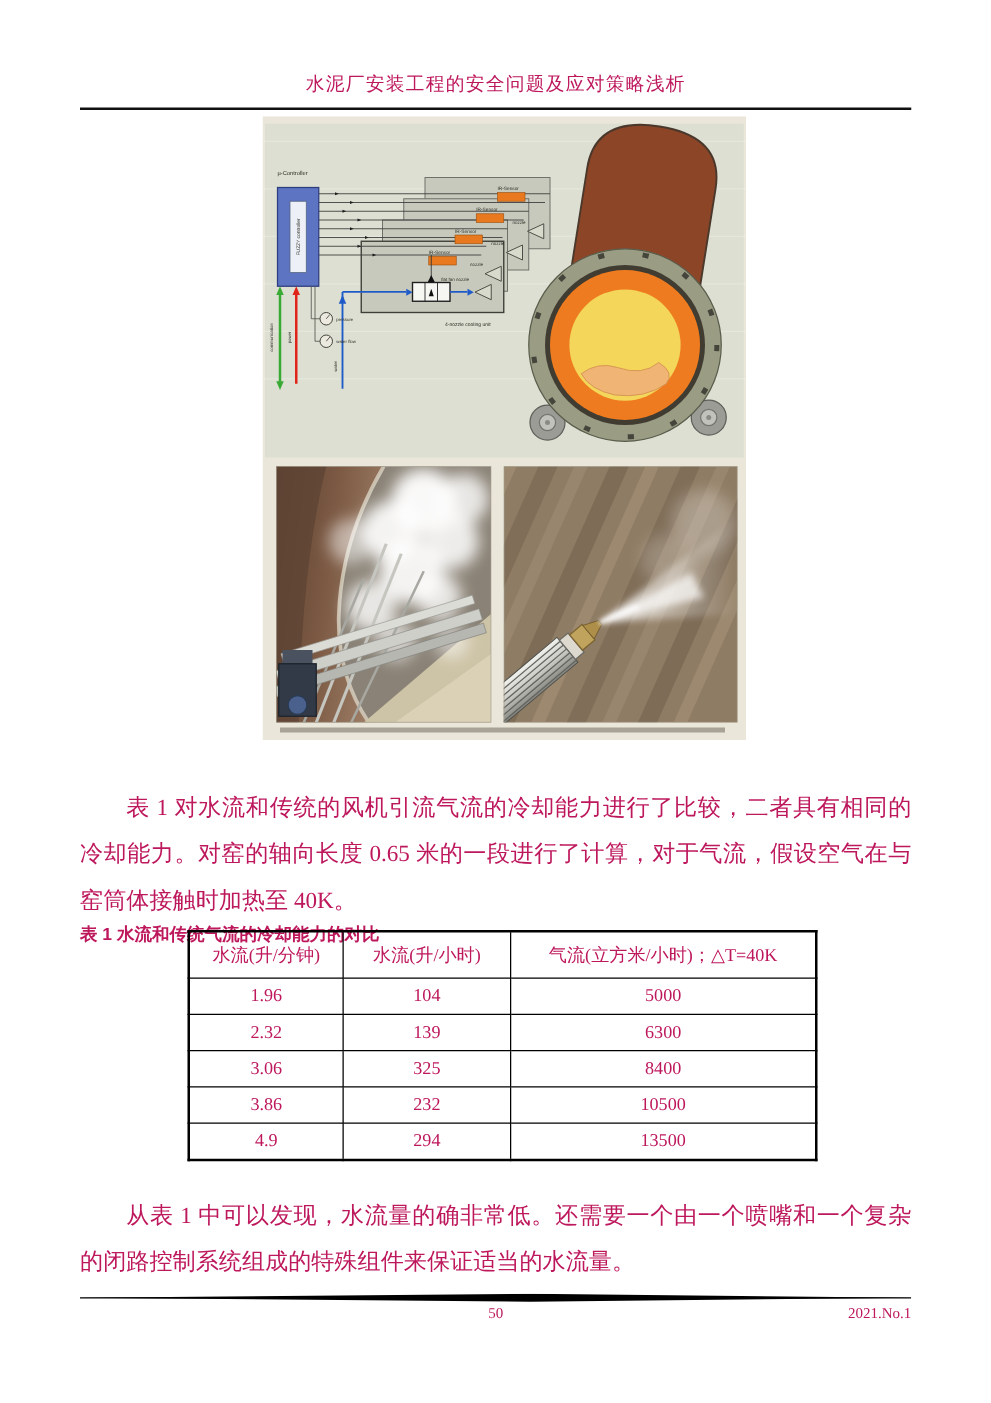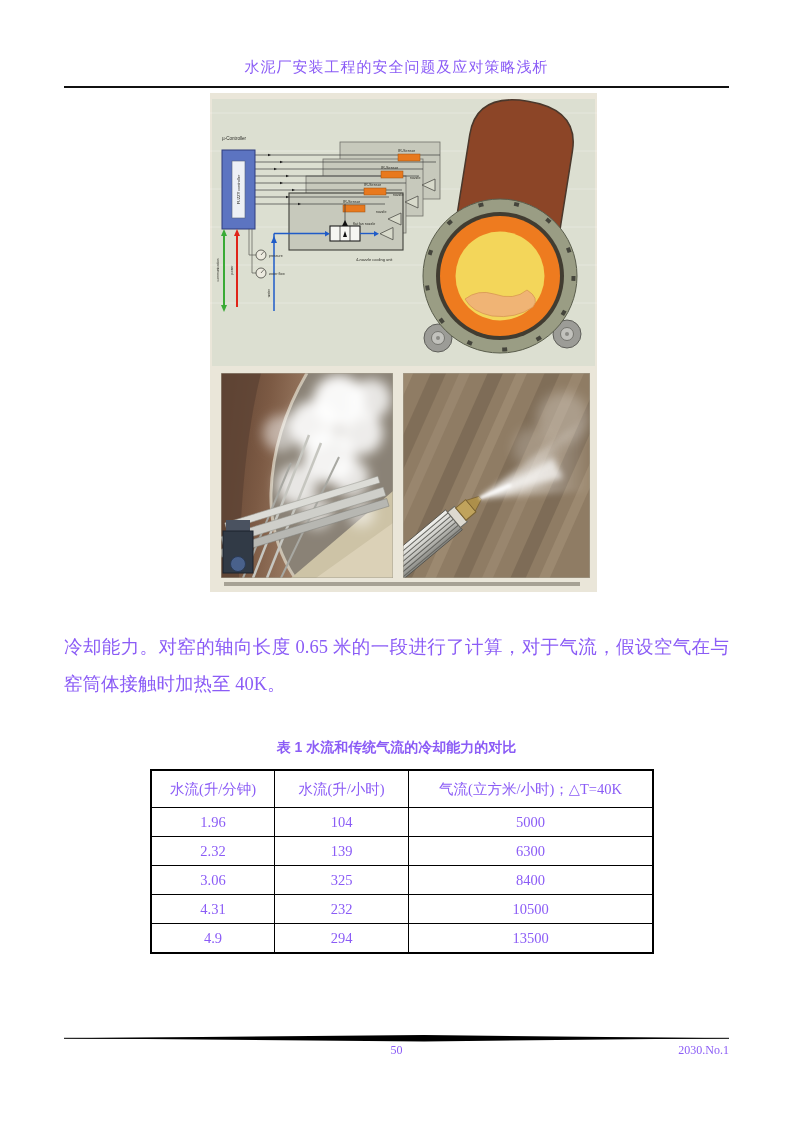--- a/index.html
+++ b/index.html
@@ -1,31 +1,31 @@
 <!DOCTYPE html>
 <html><head>
 <meta charset="utf-8">
 <style>
   html,body{margin:0;padding:0;background:#ffffff;}
   .page{position:relative;width:793px;height:1122px;background:#ffffff;overflow:hidden;
-        font-family:"Liberation Serif","DejaVu Serif",serif;color:#8b5cf6;}
+        font-family:"Liberation Serif","DejaVu Serif",serif;color:#be185d;}
   .hdr-title{position:absolute;top:58px;left:64px;width:665px;text-align:center;
              font-size:15px;letter-spacing:1px;}
   .hdr-rule{position:absolute;left:64px;top:86px;width:665px;height:2px;background:#111;}
   .figure{position:absolute;left:210px;top:93px;width:387px;height:499px;}
   .fig-caption{position:absolute;top:603px;left:64px;width:665px;text-align:center;
                font-family:"Liberation Sans","DejaVu Sans",sans-serif;font-weight:bold;font-size:14px;}
   .para{position:absolute;left:64px;width:665px;font-size:18.5px;line-height:37px;}
   .p1{top:629px;} .p2{top:955px;}
   .pline{display:block;width:665px;}
   .just{text-align:justify;text-align-last:justify;}
   .indent{text-indent:37px;}
-  .tbl-caption{position:absolute;top:739px;left:64px;width:665px;text-align:center;
+  .tbl-caption{position:absolute;top:739px;left:64px;width:665px;text-align:left;
                font-family:"Liberation Sans","DejaVu Sans",sans-serif;font-weight:bold;font-size:14px;}
-  table.cmp{position:absolute;left:150px;top:769px;width:498px;border-collapse:collapse;
+  table.cmp{position:absolute;left:150px;top:744px;width:498px;border-collapse:collapse;
             border:2px solid #000;font-size:14.5px;table-layout:fixed;}
   table.cmp th,table.cmp td{border:1px solid #000;text-align:center;font-weight:normal;padding:0;}
   table.cmp th{height:36px;}
   table.cmp td{height:28px;}
   .c1{width:122px;} .c2{width:133px;} .c3{width:243px;}
   .ftr-rule{position:absolute;left:64px;top:1035px;width:665px;height:7px;}
   .ftr-page{position:absolute;top:1043px;left:64px;width:665px;text-align:center;font-size:12px;}
   .ftr-issue{position:absolute;top:1043px;right:64px;font-size:12px;}
   .lbl{font-family:"Liberation Sans","DejaVu Sans",sans-serif;fill:#2d2d27;}
 </style>
@@ -277,20 +277,21 @@
         <circle cx="130" cy="75" r="20" fill="#ffffff" opacity="0.2" filter="url(#f-steam)"></circle>
       </g>
       <rect x="0" y="0" width="187" height="205" fill="none" stroke="#a39e8e"></rect>
     </g>
 
     <rect x="14" y="489" width="356" height="4" fill="#70695c" opacity="0.55"></rect>
   </svg>
 
 
   <div class="para p1">
+    <span class="pline just indent">表 1 对水流和传统的风机引流气流的冷却能力进行了比较，二者具有相同的</span>
     <span class="pline just">冷却能力。对窑的轴向长度 0.65 米的一段进行了计算，对于气流，假设空气在与</span>
     <span class="pline">窑筒体接触时加热至 40K。</span>
   </div>
 
   <div class="tbl-caption">表 1 水流和传统气流的冷却能力的对比</div>
   <table class="cmp">
     <thead>
       <tr>
         <th class="c1">水流(升/分钟)</th>
         <th class="c2">水流(升/小时)</th>
@@ -307,35 +308,37 @@
           <td>2.32</td>
           <td>139</td>
           <td>6300</td>
         </tr>
         <tr>
           <td>3.06</td>
           <td>325</td>
           <td>8400</td>
         </tr>
         <tr>
-          <td>4.31</td>
+          <td>3.86</td>
           <td>232</td>
           <td>10500</td>
         </tr>
         <tr>
           <td>4.9</td>
           <td>294</td>
           <td>13500</td>
         </tr>
       </tbody>
   </table>
 
   <div class="para p2">
+    <span class="pline just indent">从表 1 中可以发现，水流量的确非常低。还需要一个由一个喷嘴和一个复杂</span>
+    <span class="pline">的闭路控制系统组成的特殊组件来保证适当的水流量。</span>
   </div>
 
   <svg class="ftr-rule" viewBox="0 0 665 7" preserveAspectRatio="none">
     <rect x="0" y="2.8" width="665" height="1" fill="#000"></rect>
     <polygon points="0,3.2 360,0 665,3.2 360,6.4" fill="#000"></polygon>
   </svg>
   <div class="ftr-page">50</div>
-  <div class="ftr-issue">2030.No.1</div>
+  <div class="ftr-issue">2021.No.1</div>
 
 </div>
 
 </body></html>

